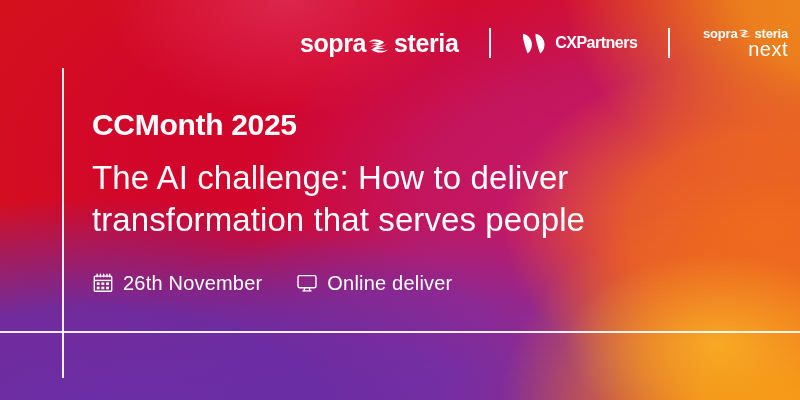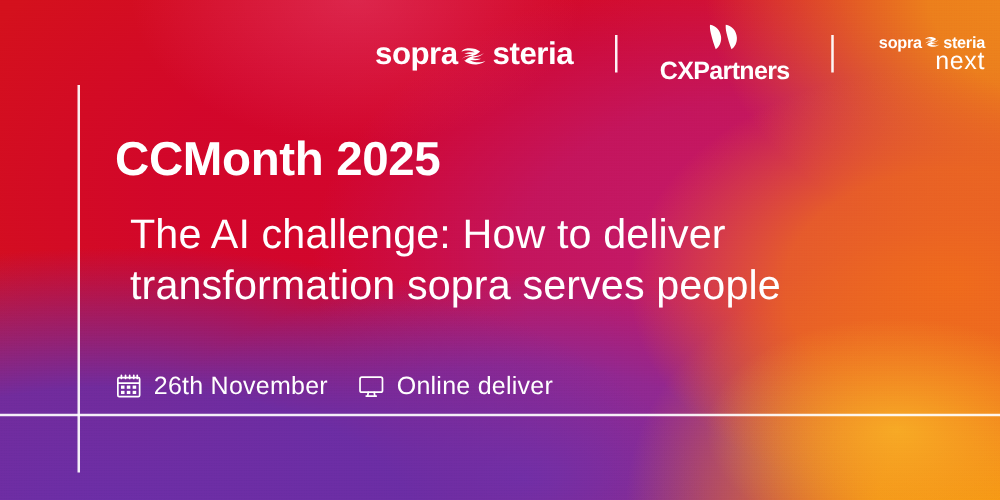--- a/index.html
+++ b/index.html
@@ -124,25 +124,24 @@
     width: 2px;
     height: 30px;
     background: #fff;
     opacity: 0.95;
     flex: 0 0 auto;
   }
   .logo-cx {
     display: flex;
     align-items: center;
     gap: 7px;
-    font-size: 20px;
+    font-size: 16px;
     font-weight: 700;
     letter-spacing: -0.5px;
     line-height: 1;
-    flex-direction: column;
   }
   .cx-mark {
     display: inline-block;
     width: 26px;
     height: 21px;
   }
   .logo-next {
     display: flex;
     flex-direction: column;
     align-items: flex-end;
@@ -170,39 +169,39 @@
 
   
   .content {
     position: absolute;
     left: 92px;
     top: 108px;
     width: 660px;
     color: #fff;
   }
   .eyebrow {
-    font-size: 38px;
+    font-size: 30px;
     font-weight: 700;
     letter-spacing: -0.3px;
     line-height: 1.1;
     margin: 0 0 16px 0;
   }
   .headline {
     font-size: 33px;
     font-weight: 300;
     line-height: 1.26;
     letter-spacing: 0.1px;
-    margin: 12px;
+    margin: 0;
     max-width: 580px;
   }
   .meta {
     display: flex;
     align-items: center;
-    gap: 24px;
-    margin-top: 49px;
+    gap: 34px;
+    margin-top: 32px;
   }
   .meta-item {
     display: flex;
     align-items: center;
     gap: 9px;
     font-size: 20px;
     font-weight: 300;
     letter-spacing: 0.2px;
     line-height: 1;
   }
@@ -274,21 +273,21 @@
     </div>
 
   </div>
 
   <div class="content">
 
     <div class="eyebrow">CCMonth 2025</div>
 
     <div class="headline">
       <div>The AI challenge: How to deliver</div>
-      <div>transformation sopra serves people</div>
+      <div>transformation that serves people</div>
     </div>
 
     <div class="meta">
 
       <div class="meta-item">
         <span class="meta-icon">
           <svg viewBox="0 0 24 24" width="22" height="22" aria-hidden="true">
             <rect x="2.5" y="4.5" width="19" height="16.5" rx="1.2" fill="none" stroke="#fff" stroke-width="1.5"></rect>
             <path d="M2.5 9.2 H21.5" stroke="#fff" stroke-width="1.5"></path>
             <path d="M5.6 2.4 V5.2 M9.2 2.4 V5.2 M12.8 2.4 V5.2 M16.4 2.4 V5.2 M19.4 2.4 V5.2" stroke="#fff" stroke-width="1.5" stroke-linecap="round"></path>

